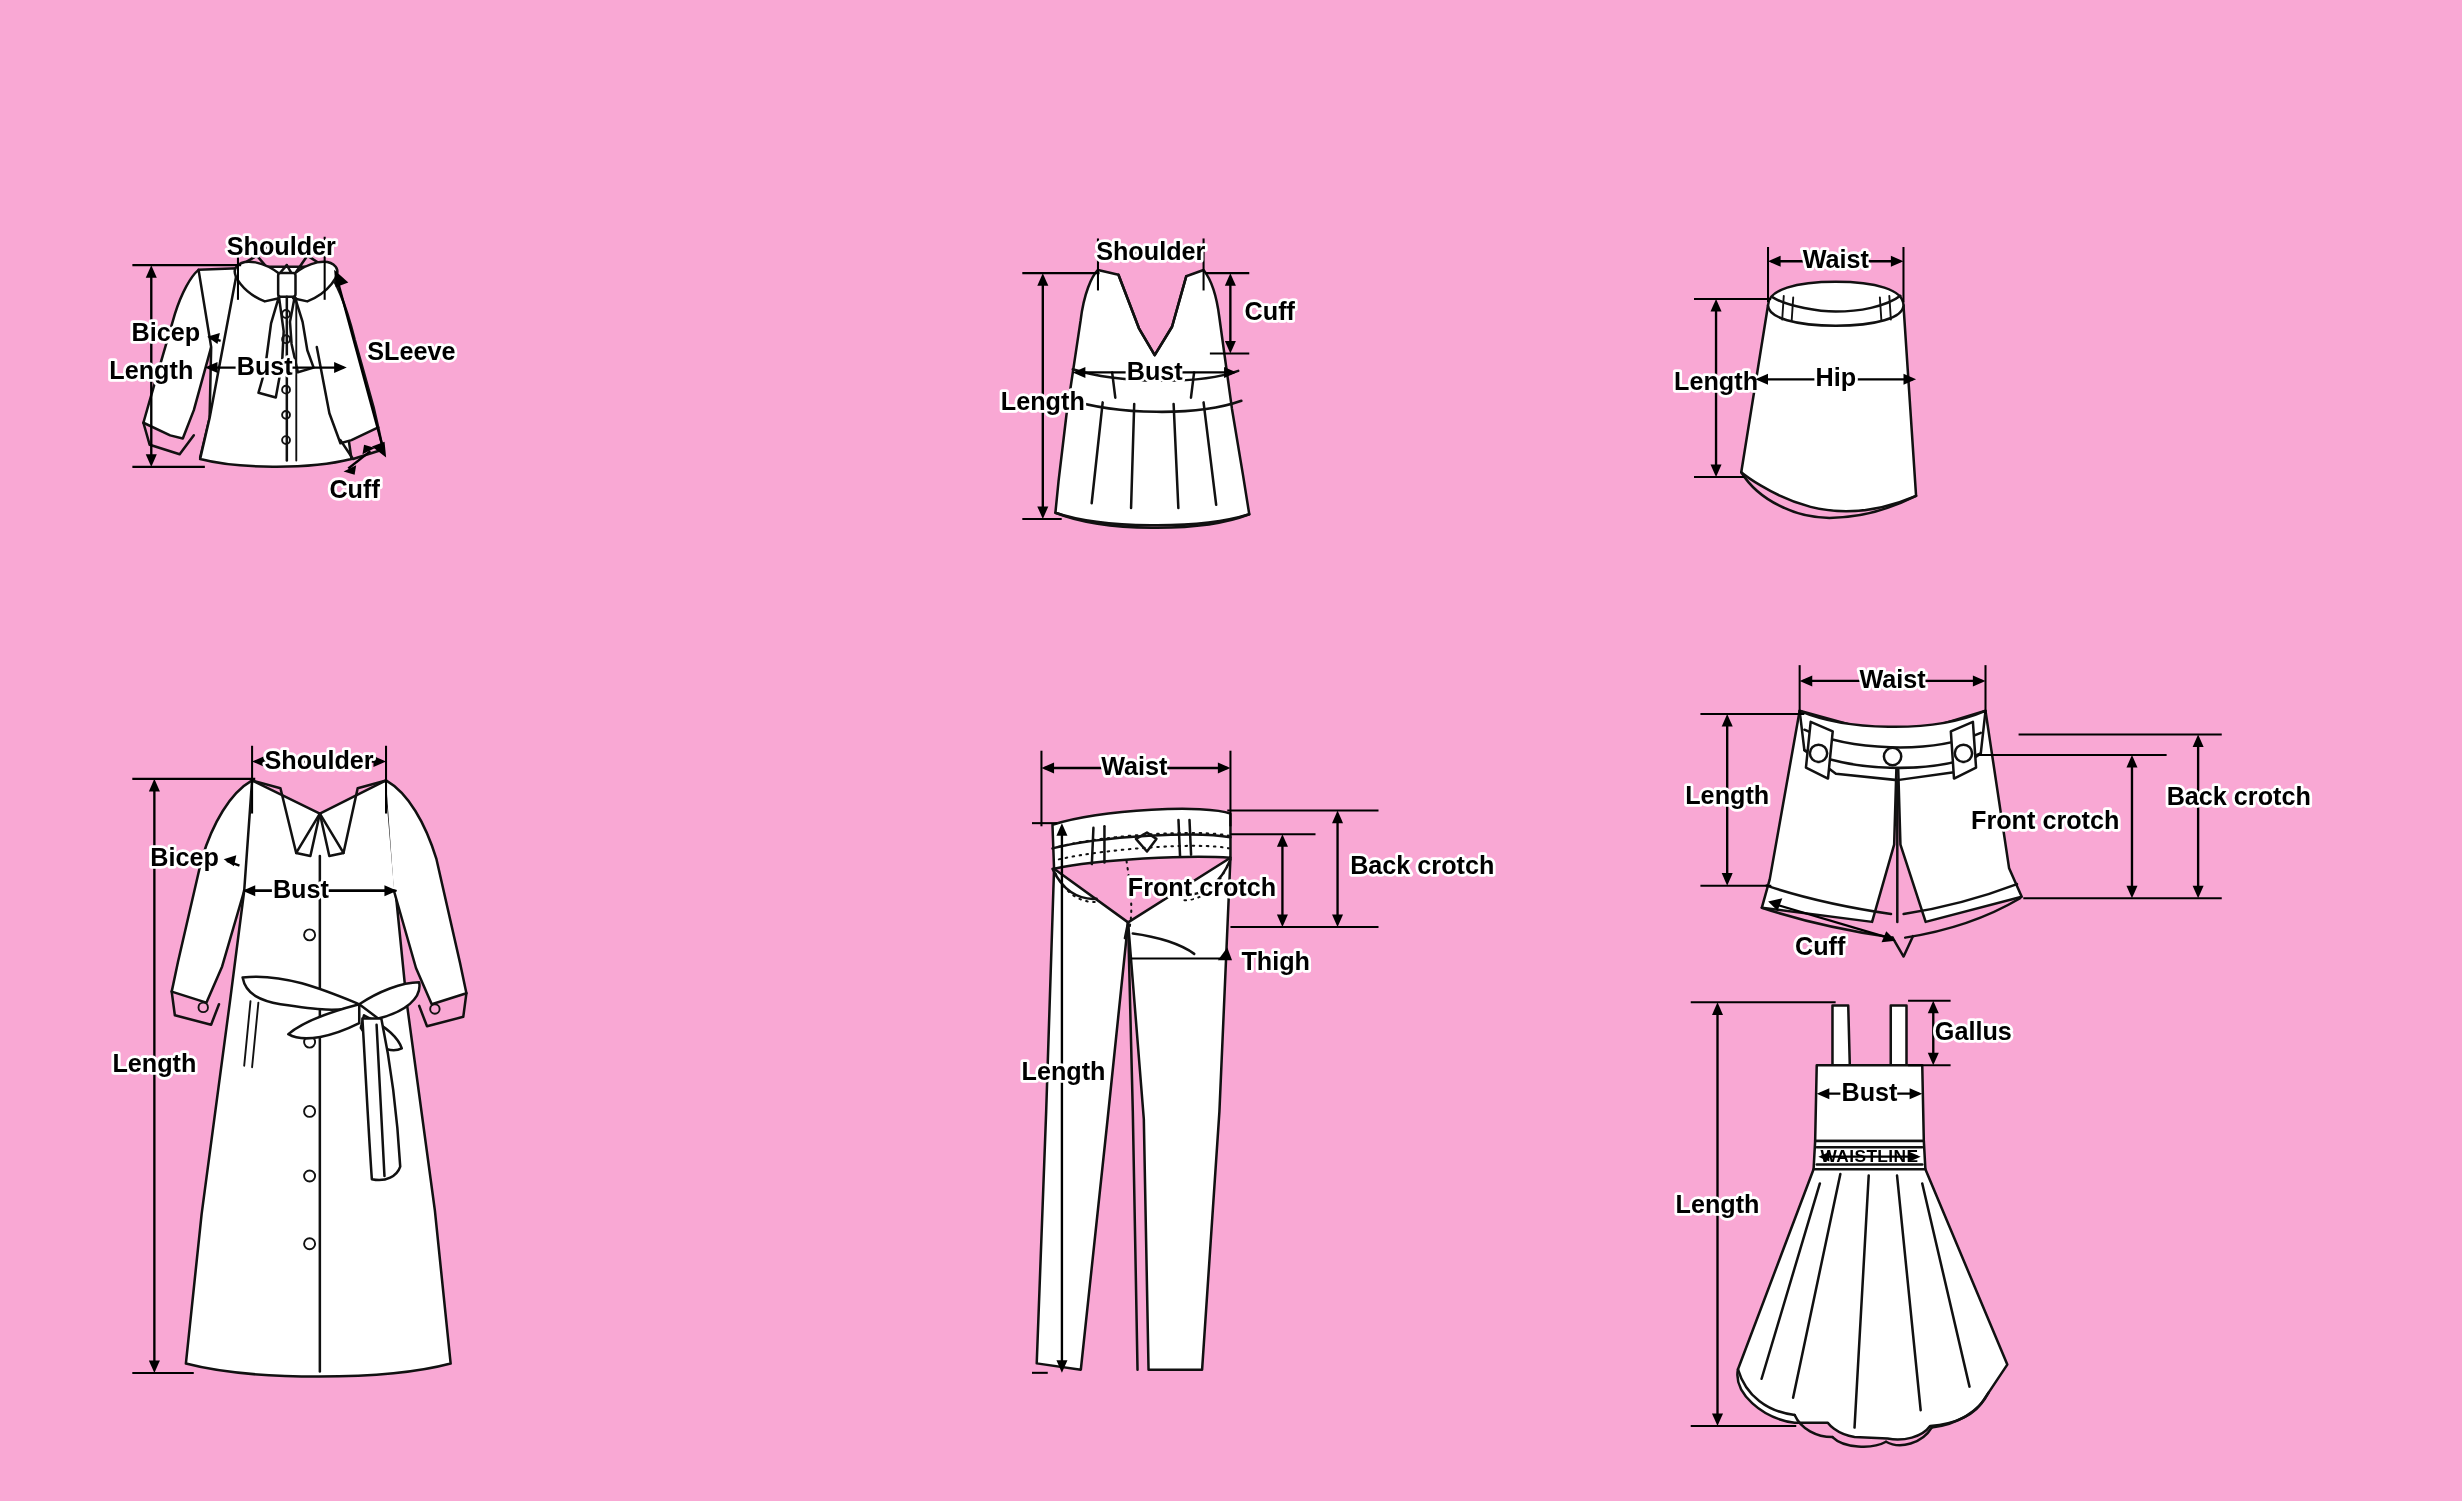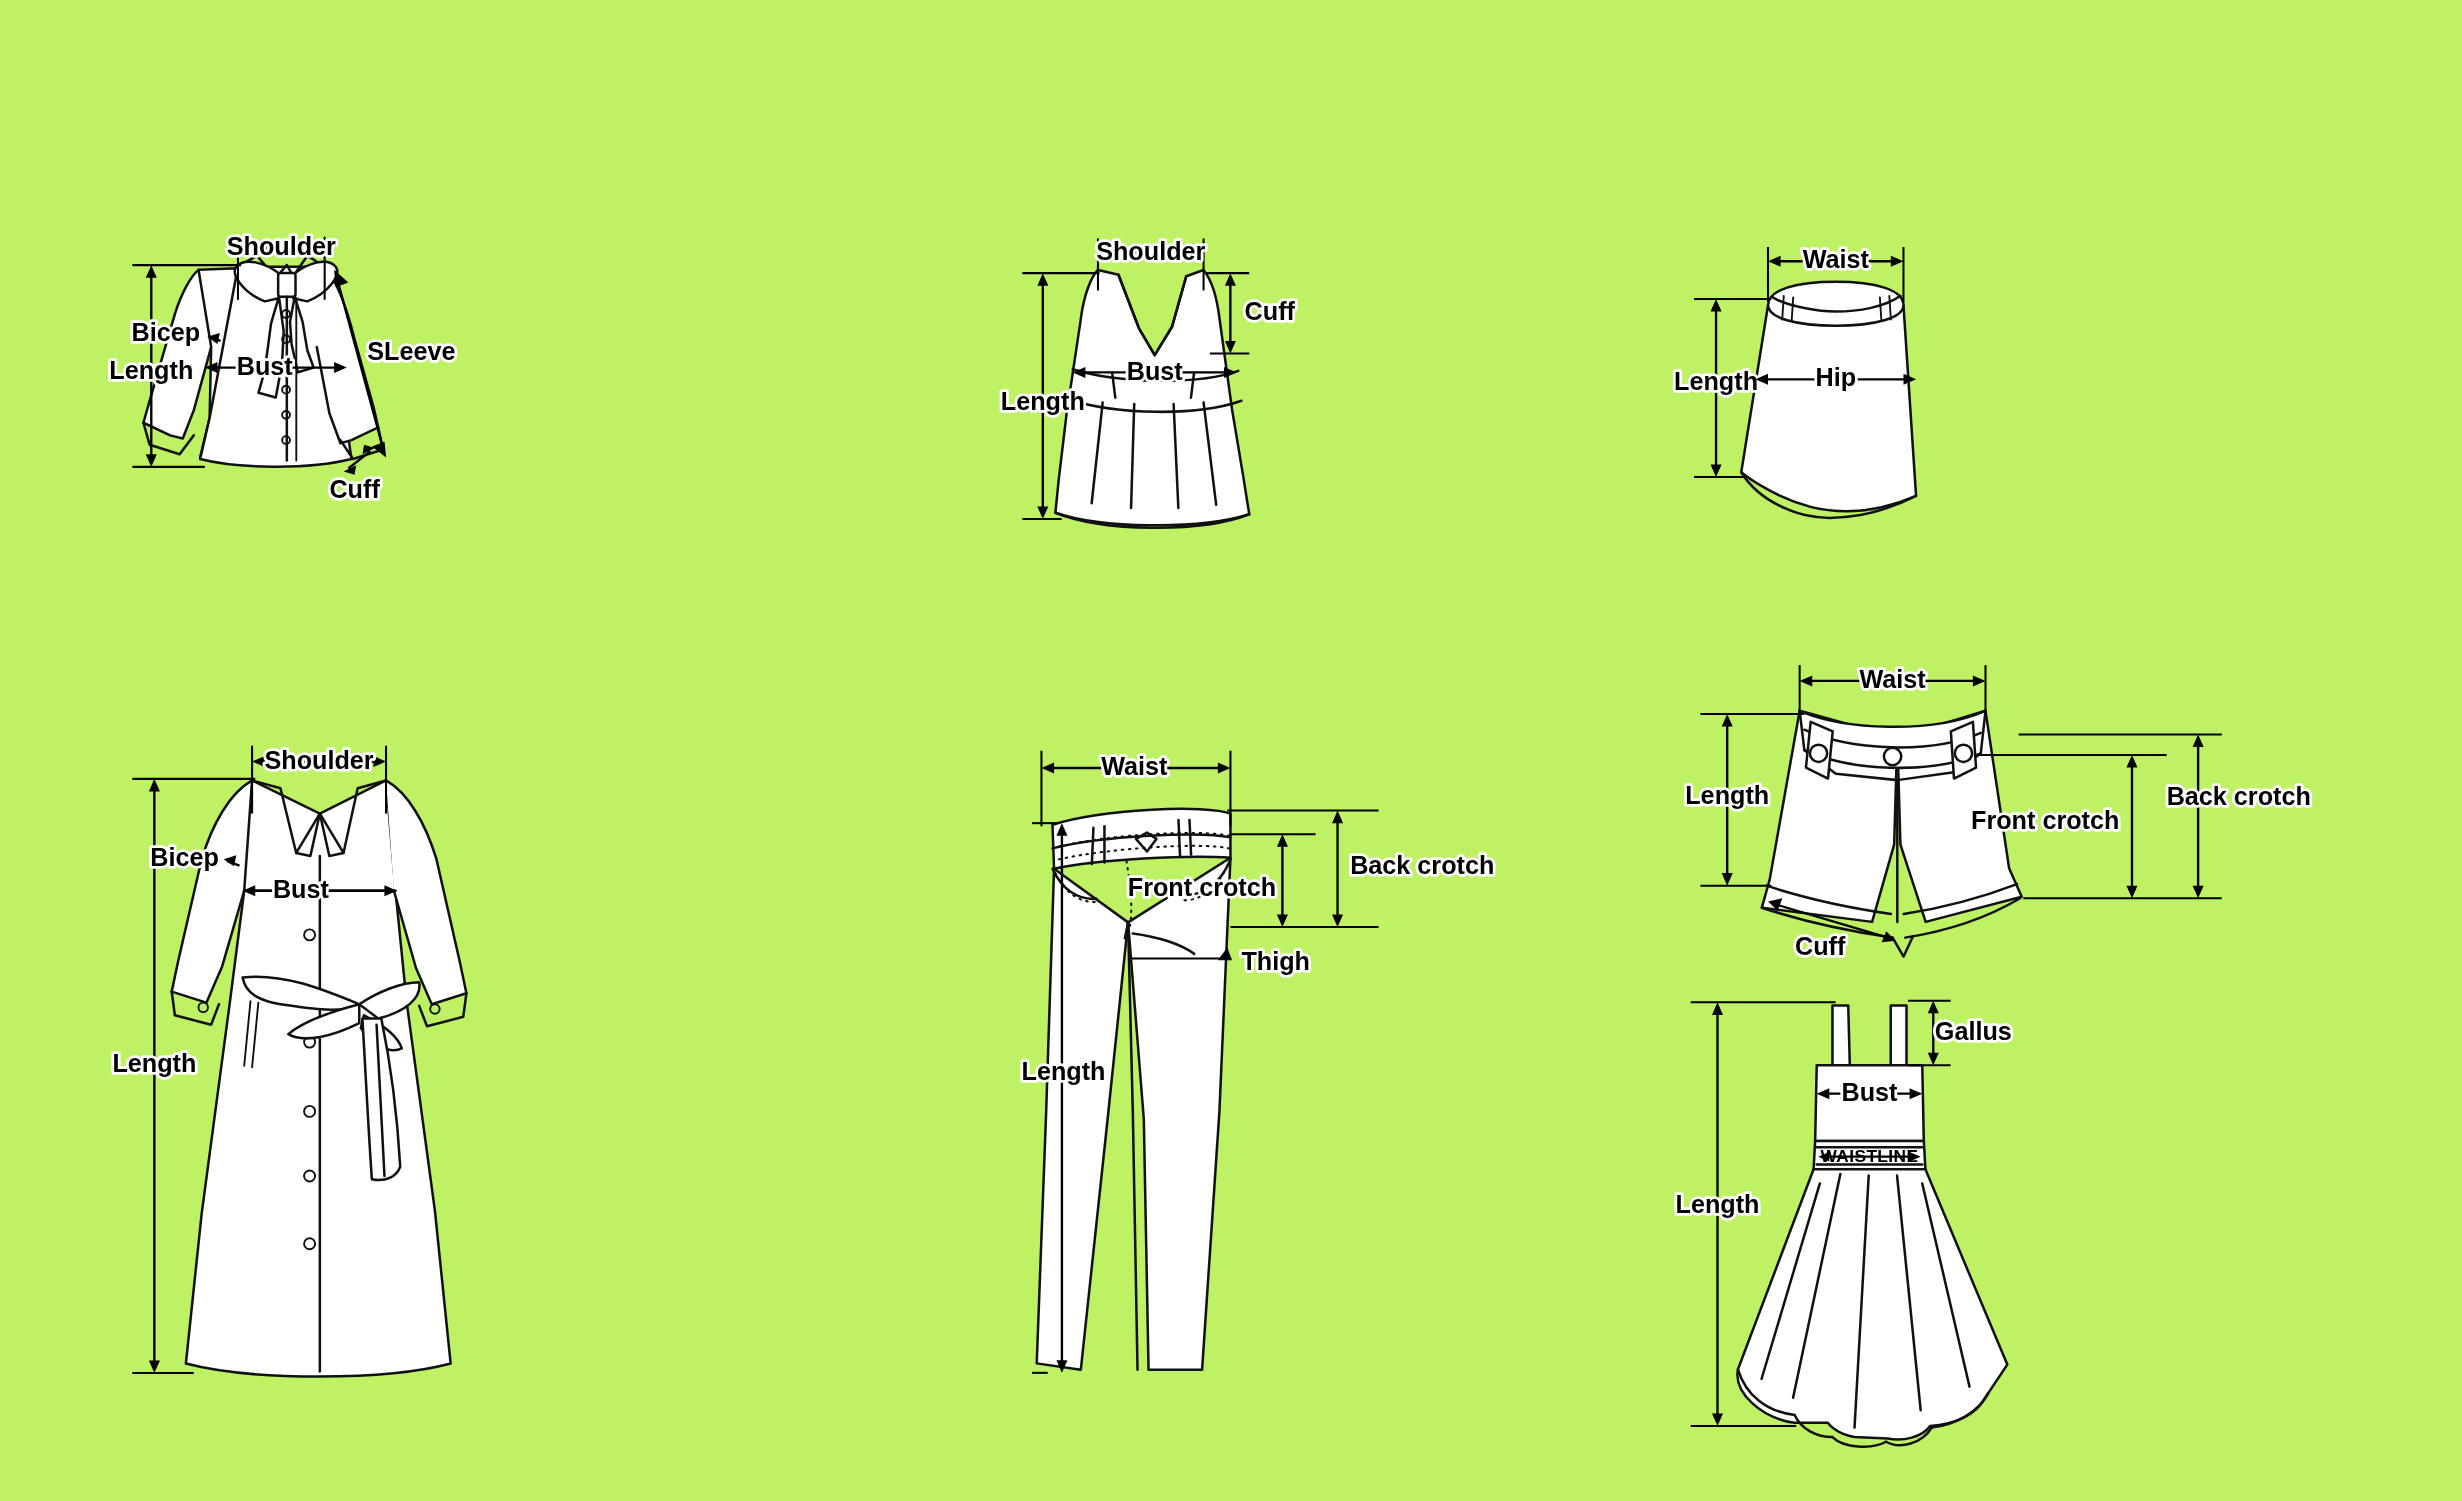--- a/index.html
+++ b/index.html
@@ -1,21 +1,21 @@
 <!DOCTYPE html>
 <html style="font-size:12.6px"><head>
 <meta charset="utf-8">
 <style>
   html,body{margin:0;padding:0;background:#ffffff;}
   body{
     width:2462px;height:1502px;position:relative;overflow:hidden;
     font-family:"Liberation Sans", sans-serif;
     color:#000;
   }
-  .sheet{position:absolute;inset:0;background:#bef264;}
+  .sheet{position:absolute;inset:0;background:#f9a8d4;}
   .panel{position:absolute;}
   svg{display:block;overflow:visible;}
   .ln{fill:none;stroke:#111;stroke-width:3.2;stroke-linecap:round;stroke-linejoin:round;}
   .ln-thin{fill:none;stroke:#111;stroke-width:2.4;stroke-linecap:round;stroke-linejoin:round;}
   .dim{fill:none;stroke:#000;stroke-width:3.0;stroke-linecap:butt;}
   .ext{fill:none;stroke:#000;stroke-width:2.6;stroke-linecap:butt;}
   .dot{fill:none;stroke:#111;stroke-width:2.6;stroke-dasharray:2 7;stroke-linecap:round;}
   .fillw{fill:#ffffff;stroke:#111;stroke-width:3.2;stroke-linejoin:round;stroke-linecap:round;}
   .arrow{fill:#000;}
   .lbl{

